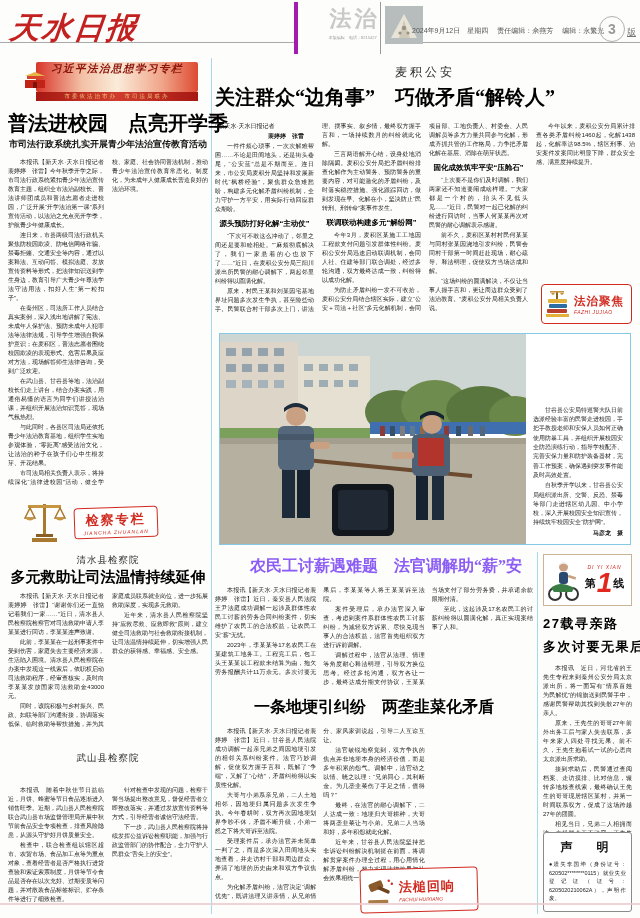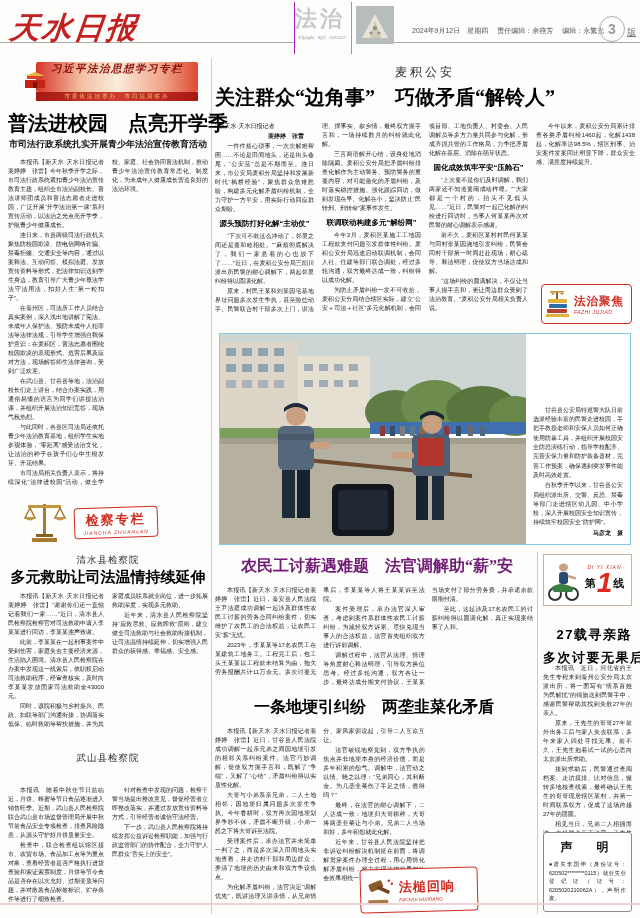--- a/index.html
+++ b/index.html
@@ -3,21 +3,21 @@
 <meta charset="utf-8">
 <style>
   html,body{margin:0;padding:0;background:#dedede;}
   .page{position:relative;width:640px;height:918px;margin:0 auto;background:#fdfdfc;
         font-family:"Liberation Sans",sans-serif;color:#1a1a1a;overflow:hidden;outline:1px solid #c8c8c8;}
   
   .mast-line{position:absolute;left:0;top:42px;width:640px;height:1px;background:#a9a9a9;}
   .paper-logo{position:absolute;left:10px;top:8px;font-family:"DejaVu Serif",serif;
         font-style:italic;font-weight:bold;font-size:30px;color:#c32020;transform:skewX(-6deg);letter-spacing:2px;}
   .section-wrap{position:absolute;left:294px;top:2px;width:100px;height:52px;background:#fdfdfc;display:flex;}
-  .sec-core{width:56px;border-left:1px solid #a21caf;border-right:1px solid #9a9a9a;text-align:left;padding-top:6px;}
+  .sec-core{width:56px;border-left:4px solid #a21caf;border-right:1px solid #9a9a9a;text-align:right;padding-top:6px;padding-left:28px;}
   .sec-title{font-family:"Liberation Serif",serif;font-weight:bold;font-size:22px;color:#c9c9c9;letter-spacing:3px;line-height:1;}
   .sec-note{font-size:4.5px;color:#9b9b9b;margin-top:5px;white-space:nowrap;transform:scale(.9);}
   .sec-logo{width:38px;height:38px;margin:4px 0 0 4px;background:#b6bdbc;border-radius:2px;}
   .mast-meta{position:absolute;left:412px;top:26px;font-size:7px;color:#555;white-space:nowrap;display:flex;gap:9px;}
   .page-badge{position:absolute;left:599px;top:16px;width:24px;height:24px;border:1.5px solid #b0b0b0;
         border-radius:50%;text-align:center;line-height:24px;font-size:14px;color:#9a9a9a;font-weight:bold;}
   .page-unit{position:absolute;left:627px;top:26px;font-size:9px;color:#777;text-decoration:underline;}
   
   .vrule{position:absolute;width:1px;background:#a5d9ec;}
   .fold-line{position:absolute;left:0;top:903px;width:640px;height:2px;background:#eccdd0;opacity:.85;z-index:8;}
@@ -69,42 +69,42 @@
   
   .photo-box{position:absolute;left:219px;top:333px;width:412px;height:212px;border:1px solid #84cae7;
         background:#fff;display:flex;box-sizing:border-box;z-index:2;}
   .photo{width:306px;height:210px;flex:none;}
   .caption{flex:1;padding:6px 7px 5px;font-size:6px;line-height:1.55;text-align:justify;color:#222;
         display:flex;flex-direction:column;justify-content:flex-end;}
   .caption p{margin:0 0 1px;text-indent:2em;}
   .credit{text-indent:0 !important;text-align:right;font-weight:bold;}
   
   .art-taoxin{position:absolute;left:215px;top:552px;width:318px;height:140px;}
-  .hl-tx{position:absolute;left:3px;top:4px;width:318px;text-align:center;font-size:16px;font-weight:900;
-        font-family:"Liberation Serif",serif;color:#701a75;white-space:nowrap;}
+  .hl-tx{position:absolute;left:12px;top:4px;width:318px;text-align:center;font-size:16px;font-weight:900;
+        font-family:"Liberation Serif",serif;color:#8b5cf6;white-space:nowrap;}
   .tx-body{position:absolute;left:0;top:34px;width:318px;height:104px;}
   .art-digeng{position:absolute;left:215px;top:695px;width:318px;height:220px;}
   .hl-dg{position:absolute;left:0;top:2px;width:318px;text-align:center;font-size:16px;font-weight:900;
         font-family:"Liberation Serif",serif;color:#000;white-space:nowrap;}
   .dg-body{position:absolute;left:0;top:32px;width:318px;height:186px;}
   .badge-fachui{position:absolute;left:360px;top:868px;width:118px;height:44px;border:1.5px solid #d02a1f;border-radius:4px;
         background:#fff;display:flex;align-items:center;gap:4px;padding:2px 4px;z-index:4;box-sizing:border-box;transform:rotate(-1.5deg);}
   .fc-title{font-size:13px;font-weight:bold;color:#d02a1f;letter-spacing:1px;}
   .fc-latin{font-size:5px;color:#d02a1f;font-style:italic;}
   
   .col-right{position:absolute;left:543px;top:552px;width:89px;height:362px;}
   .badge-d1x{position:absolute;left:0;top:2px;width:89px;height:52px;border:1px solid #c9b49a;background:#fff;
         display:flex;align-items:center;box-sizing:border-box;padding:2px;}
   .d1x-right{flex:1;text-align:center;}
   .d1x-latin{font-size:5px;color:#d02a1f;font-style:italic;letter-spacing:1px;display:block;}
   .d1x-row{display:flex;align-items:center;justify-content:center;}
   .d1x-cn{font-size:11px;font-weight:bold;color:#111;}
   .d1x-num{font-size:28px;font-weight:900;font-style:italic;color:#e0281e;line-height:.9;margin:0 1px;}
-  .hl-xq{position:absolute;left:0;top:60px;width:89px;text-align:right;font-size:13px;font-weight:900;color:#000;
-        letter-spacing:1.5px;line-height:1.8;white-space:nowrap;margin-top:11px;}
+  .hl-xq{position:absolute;left:0;top:60px;width:89px;text-align:left;font-size:13px;font-weight:900;color:#000;
+        letter-spacing:1.5px;line-height:1.8;white-space:nowrap;}
   .xq-body{position:absolute;left:0;top:112px;width:89px;height:162px;}
   .notice{position:absolute;left:0;top:280px;width:89px;height:80px;border:1px solid #8a8a8a;border-radius:3px;
         box-sizing:border-box;padding:6px 5px;background:#fff;}
   .notice-title{text-align:center;font-size:12px;font-weight:900;letter-spacing:6px;color:#111;margin-bottom:4px;}
   .notice-text{font-size:5.5px;line-height:1.55;text-align:justify;color:#222;}
 </style>
 </head>
 <body>
 
 <div class="page">

